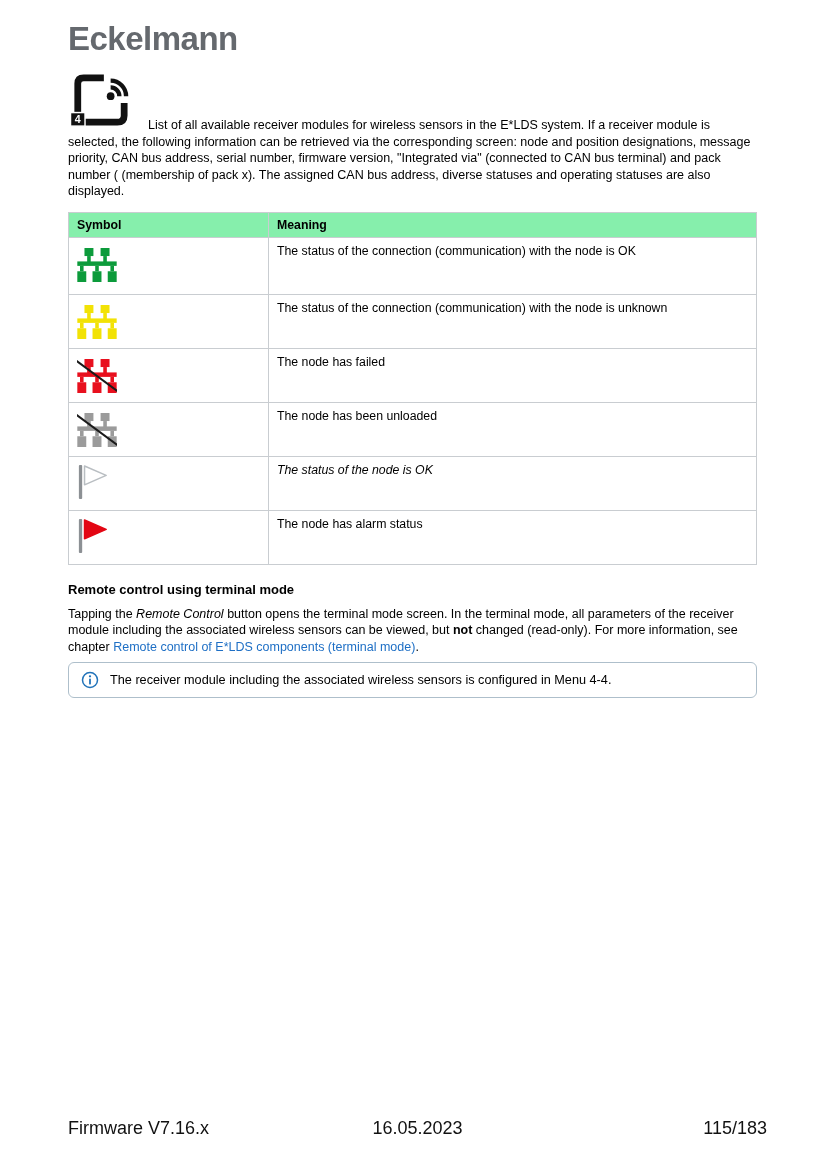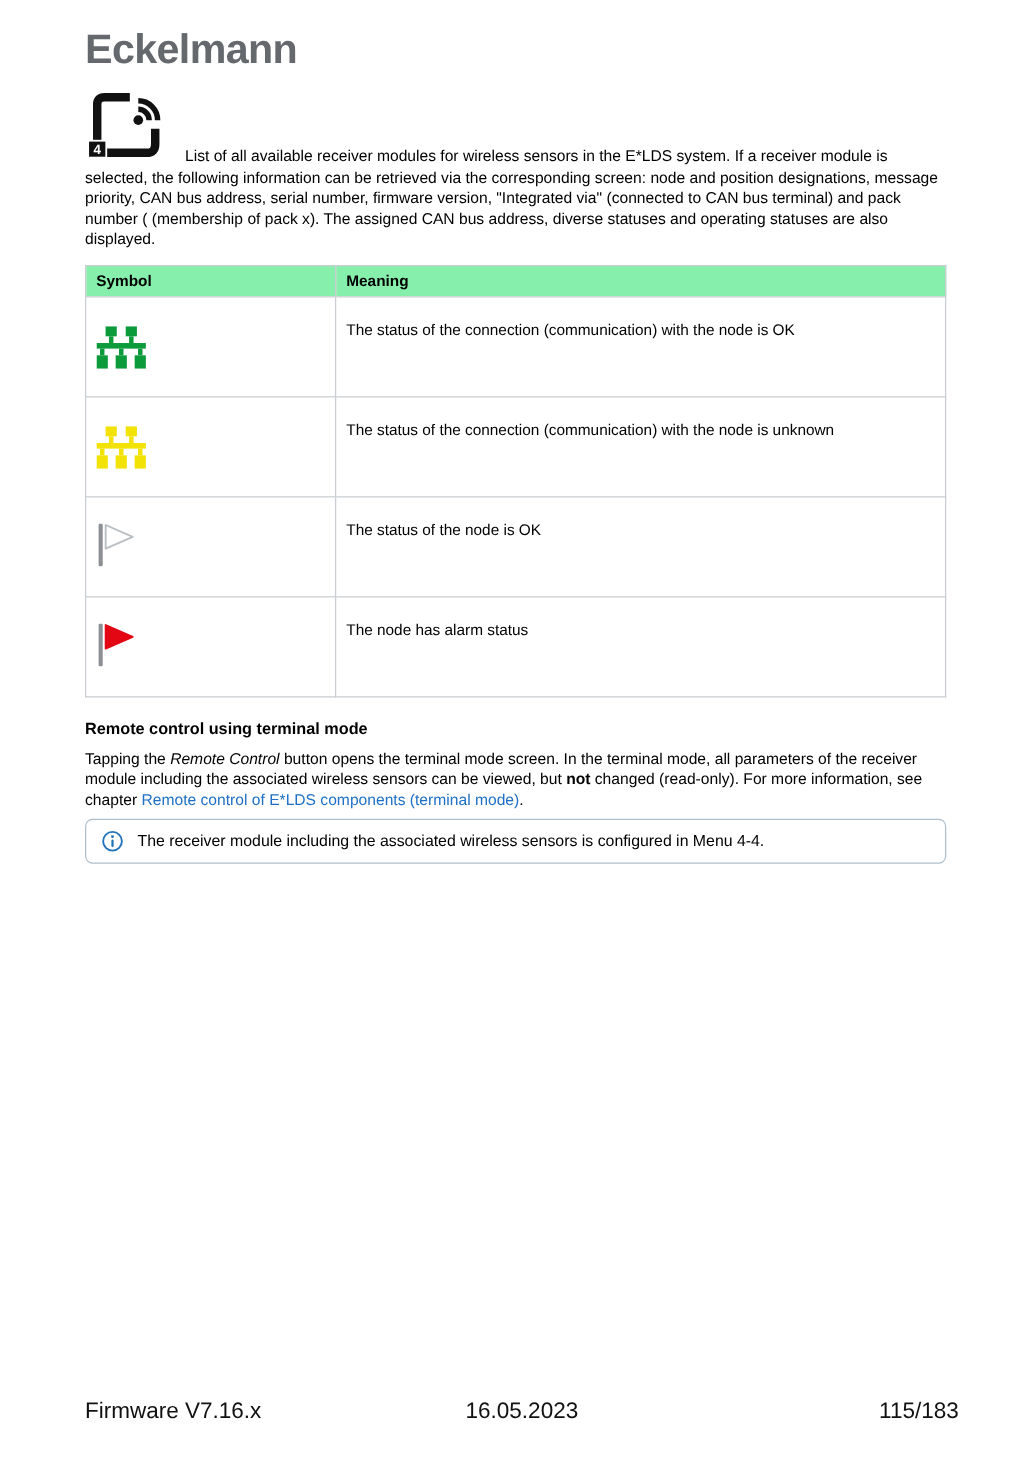--- a/index.html
+++ b/index.html
@@ -28,27 +28,27 @@
   table.symbols {
     border-collapse: collapse; width: 100%; margin-top: 12px;
     font-size: 12.3px; table-layout: fixed;
   }
   table.symbols th, table.symbols td {
     border: 1px solid #C9CDD1; text-align: left; vertical-align: top;
   }
   table.symbols th {
     background: #86efac; font-weight: bold; padding: 5px 8px; height: 23px;
   }
-  table.symbols td { padding: 19px 8px; }
+  table.symbols td { padding: 6px 8px; }
   td.sym-cell { padding: 5px 0 0 10px; }
   tbody tr:nth-child(1) { height: 57px; }
   tbody tr:nth-child(2) { height: 52px; }
   tbody tr:nth-child(3) { height: 51px; }
   tbody tr:nth-child(4) { height: 49px; }
-  tbody tr:nth-child(5) { height: 44px; }
+  tbody tr:nth-child(5) { height: 44px; font-style: italic; }
   tbody tr:nth-child(6) { height: 45px; margin-top: 36px; }
   .net-icon { width: 40px; height: 34px; margin-top: 4px; }
   .flag-icon { width: 32px; height: 38px; margin-top: 0; }
   .strike { stroke: #1a1a1a; stroke-width: 2.4; fill: none; }
 
   .h2 { margin: 16px 0 0 0; font-size: 13px; font-weight: bold; line-height: 17px; }
   .terminal-p { margin: 8px 0 0 0; font-size: 12.5px; line-height: 16.5px; }
   .terminal-p em { font-style: italic; }
   .terminal-p strong { font-weight: bold; }
   .link { color: #1E6FC5; text-decoration: none; cursor: pointer; }
@@ -130,20 +130,38 @@
       <tr>
         <td class="sym-cell">
           <svg class="net-icon" viewBox="0 0 44 38">
             <use href="#netshape" fill="#F2E205"></use>
           </svg>
         </td>
         <td>The status of the connection (communication) with the node is unknown</td>
       </tr>
       <tr>
         <td class="sym-cell">
+          <svg class="net-icon" viewBox="0 0 44 38">
+            <use href="#netshape" fill="#E8101E"></use>
+            <line class="strike" x1="-1" y1="2" x2="45" y2="36"></line>
+          </svg>
+        </td>
+        <td>The node has failed</td>
+      </tr>
+      <tr>
+        <td class="sym-cell">
+          <svg class="net-icon" viewBox="0 0 44 38">
+            <use href="#netshape" fill="#9B9B9B"></use>
+            <line class="strike" x1="-1" y1="2" x2="45" y2="36"></line>
+          </svg>
+        </td>
+        <td>The node has been unloaded</td>
+      </tr>
+      <tr>
+        <td class="sym-cell">
           <svg class="flag-icon" viewBox="0 0 34 40">
             <rect x="2" y="2" width="3.5" height="36" rx="1" fill="#8C9094"></rect>
             <use href="#flagpen" stroke-width="1.6" stroke-linejoin="round" fill="#FFFFFF" stroke="#B9BEC2"></use>
           </svg>
         </td>
         <td>The status of the node is OK</td>
       </tr>
       <tr>
         <td class="sym-cell">
           <svg class="flag-icon" viewBox="0 0 34 40">

